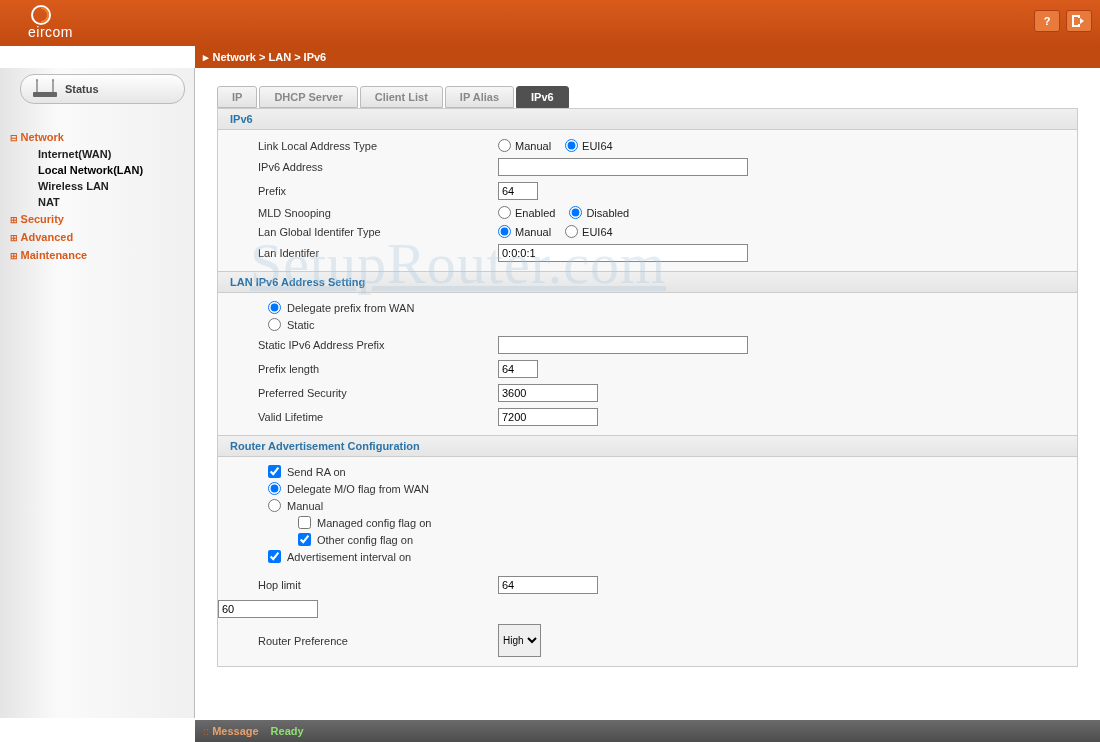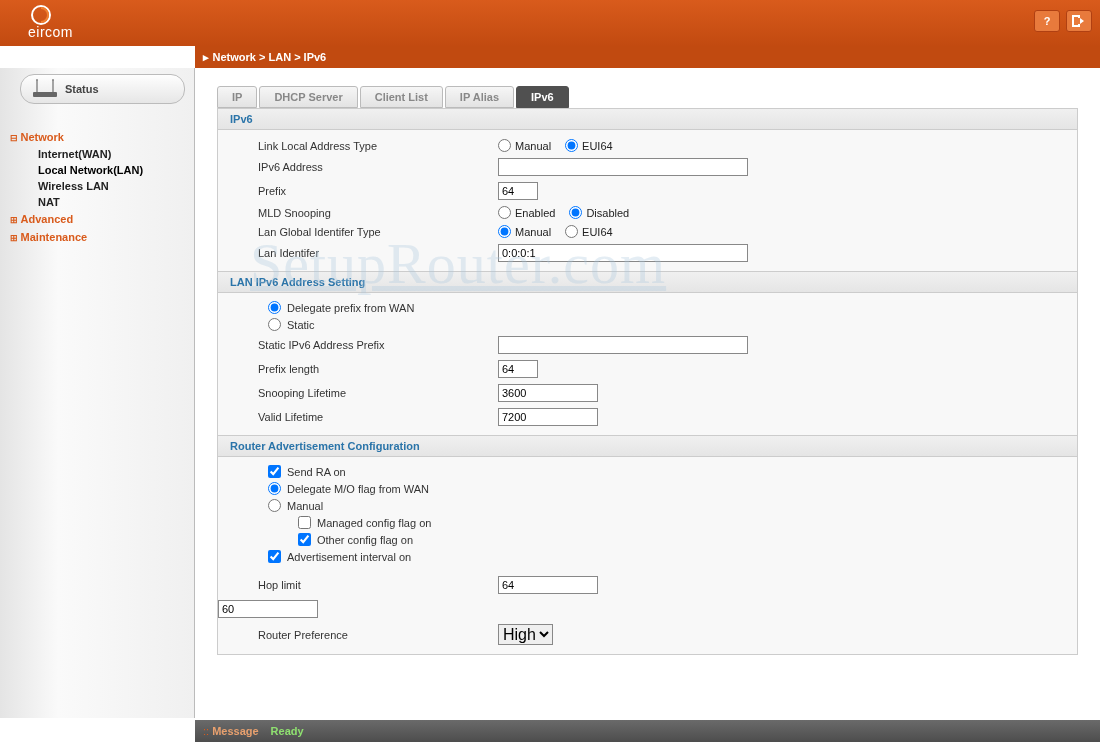--- a/index.html
+++ b/index.html
@@ -40,21 +40,21 @@
 
 .formrow { display: flex; align-items: center; padding: 3px 0; }
 .formrow .lbl { width: 280px; padding-left: 40px; color: #333; }
 .formrow .ctrl { flex: 1; display: flex; align-items: center; gap: 4px; }
 .formblock { padding: 6px 0; }
 
 input[type=text] { border: 1px solid #888; padding: 1px 3px; font-size: 11px; height: 18px; }
 input.w-full { width: 250px; }
 input.w-med { width: 100px; }
 input.w-small { width: 40px; }
-select { border: 1px solid #888; font-size: 16px; height: 21px; }
+select { border: 1px solid #888; font-size: 10px; height: 33px; }
 
 .radiolbl { margin-right: 10px; color: #222; }
 .chkrow { padding: 2px 0 2px 50px; display: flex; align-items: center; gap: 6px; }
 .chkrow.indent { padding-left: 80px; }
 
 .statusbar { position: absolute; left: 195px; right: 0; bottom: 0; height: 22px; background: linear-gradient(#6a6a6a,#4d4d4d); color: #fff; display: flex; align-items: center; padding-left: 8px; font-size: 11px; }
 .statusbar .msglabel { color: #e8a06e; margin-right: 12px; font-weight: bold; }
 .statusbar .ready { color: #8fe070; font-weight: bold; }
 
 .watermark { position: absolute; left: 250px; top: 230px; font-size: 58px; color: rgba(170,200,220,0.32); font-family: 'Times New Roman', serif; pointer-events: none; z-index: 50; white-space: nowrap; letter-spacing: 1px; text-decoration: underline; }
@@ -97,20 +97,21 @@
           <circle cx="22" cy="2" r="1" fill="#888"></circle>
       </svg>
       <span>Status</span>
     </div>
     <div class="nav">
       <div class="top"><span class="ex">⊟</span><span>Network</span></div>
       <div class="sub">Internet(WAN)</div>
       <div class="sub active">Local Network(LAN)</div>
       <div class="sub">Wireless LAN</div>
       <div class="sub">NAT</div>
+      <div class="top"><span class="ex">⊞</span><span>Security</span></div>
       <div class="top"><span class="ex">⊞</span><span>Advanced</span></div>
       <div class="top"><span class="ex">⊞</span><span>Maintenance</span></div>
     </div>
   </div>
 
   <div class="main">
     <div class="tabs">
       <div class="tab">IP</div>
       <div class="tab">DHCP Server</div>
       <div class="tab">Client List</div>
@@ -184,21 +185,21 @@
               <input type="text" class="w-full" value="" style="">
             </div>
         </div>
         <div class="formrow">
           <div class="lbl">Prefix length</div>
           <div class="ctrl">
               <input type="text" class="w-small" value="64" style="">
             </div>
         </div>
         <div class="formrow">
-          <div class="lbl">Snooping Lifetime</div>
+          <div class="lbl">Preferred Security</div>
           <div class="ctrl">
               <input type="text" class="w-med" value="3600" style="">
             </div>
         </div>
         <div class="formrow">
           <div class="lbl">Valid Lifetime</div>
           <div class="ctrl">
               <input type="text" class="w-med" value="7200" style="">
             </div>
         </div>

